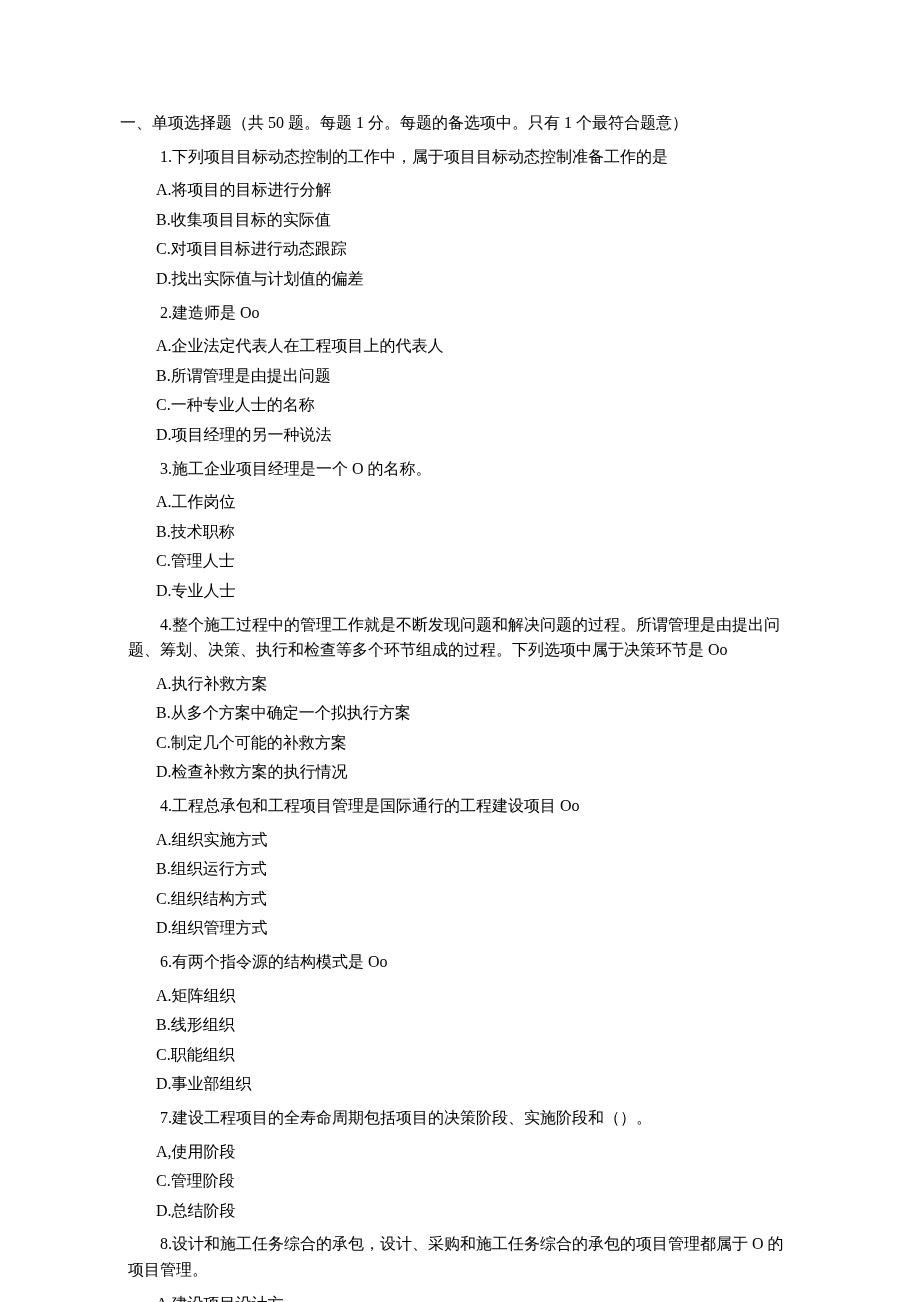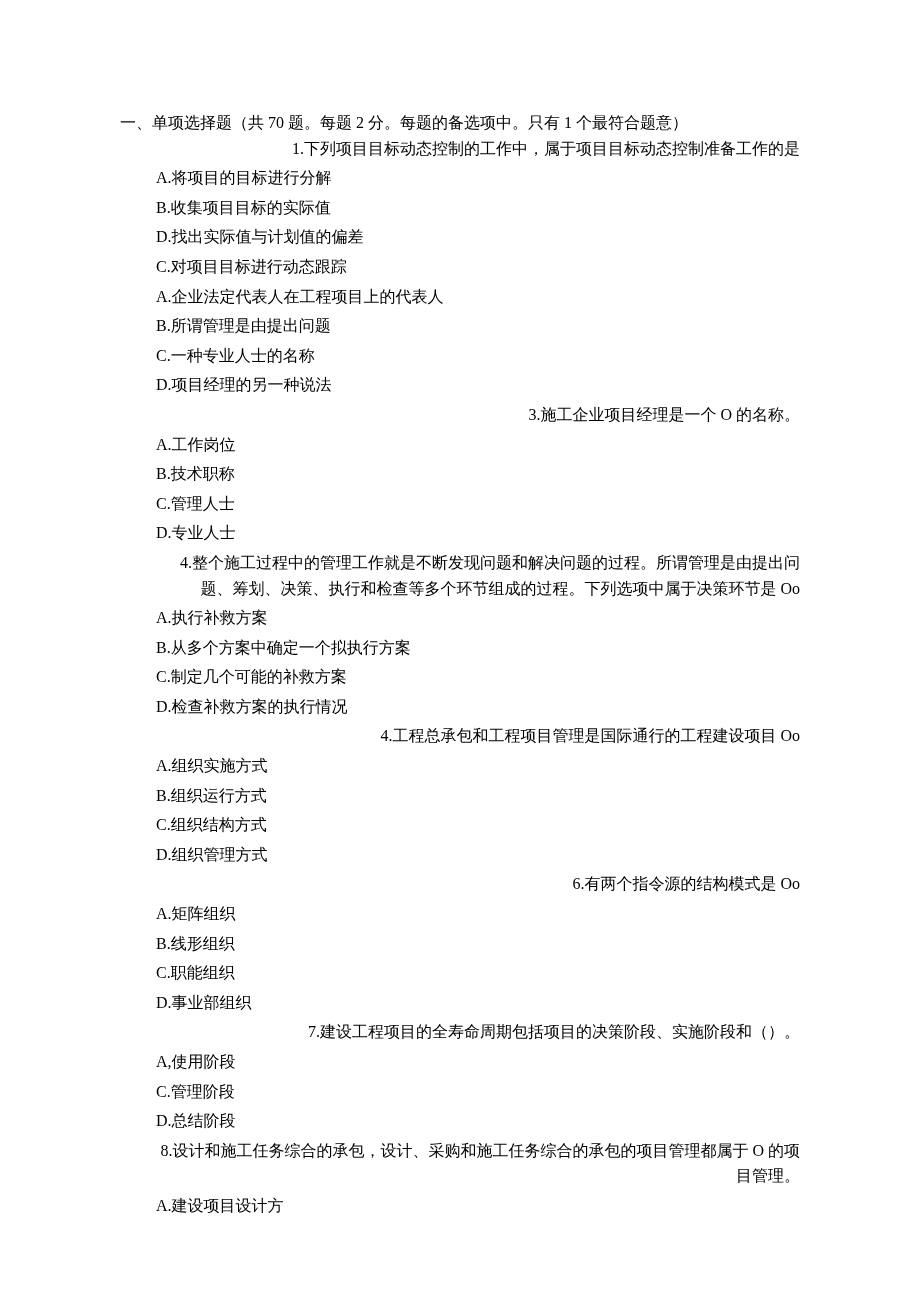--- a/index.html
+++ b/index.html
@@ -16,44 +16,44 @@
       min-height: 1302px;
       padding: 110px 120px 60px 120px;
       box-sizing: border-box;
     }
     .section-header {
       text-indent: 0;
       margin: 0;
     }
     .question {
       text-indent: 2em;
-      margin: 0;
-      text-align: right;
+      margin: 8px;
     }
     .option {
       text-indent: 2em;
       margin: 4px;
     }
     p {
       margin: 0;
       padding: 0;
     }
   </style>
 </head>
 <body>
 
 <div class="page">
-  <p class="section-header">一、单项选择题（共 70 题。每题 2 分。每题的备选项中。只有 1 个最符合题意）</p>
+  <p class="section-header">一、单项选择题（共 50 题。每题 1 分。每题的备选项中。只有 1 个最符合题意）</p>
 
   <p class="question">1.下列项目目标动态控制的工作中，属于项目目标动态控制准备工作的是</p>
   <p class="option">A.将项目的目标进行分解</p>
   <p class="option">B.收集项目目标的实际值</p>
+  <p class="option">C.对项目目标进行动态跟踪</p>
   <p class="option">D.找出实际值与计划值的偏差</p>
-  <p class="option">C.对项目目标进行动态跟踪</p>
 
+  <p class="question">2.建造师是 Oo</p>
   <p class="option">A.企业法定代表人在工程项目上的代表人</p>
   <p class="option">B.所谓管理是由提出问题</p>
   <p class="option">C.一种专业人士的名称</p>
   <p class="option">D.项目经理的另一种说法</p>
 
   <p class="question">3.施工企业项目经理是一个 O 的名称。</p>
   <p class="option">A.工作岗位</p>
   <p class="option">B.技术职称</p>
   <p class="option">C.管理人士</p>
   <p class="option">D.专业人士</p>

